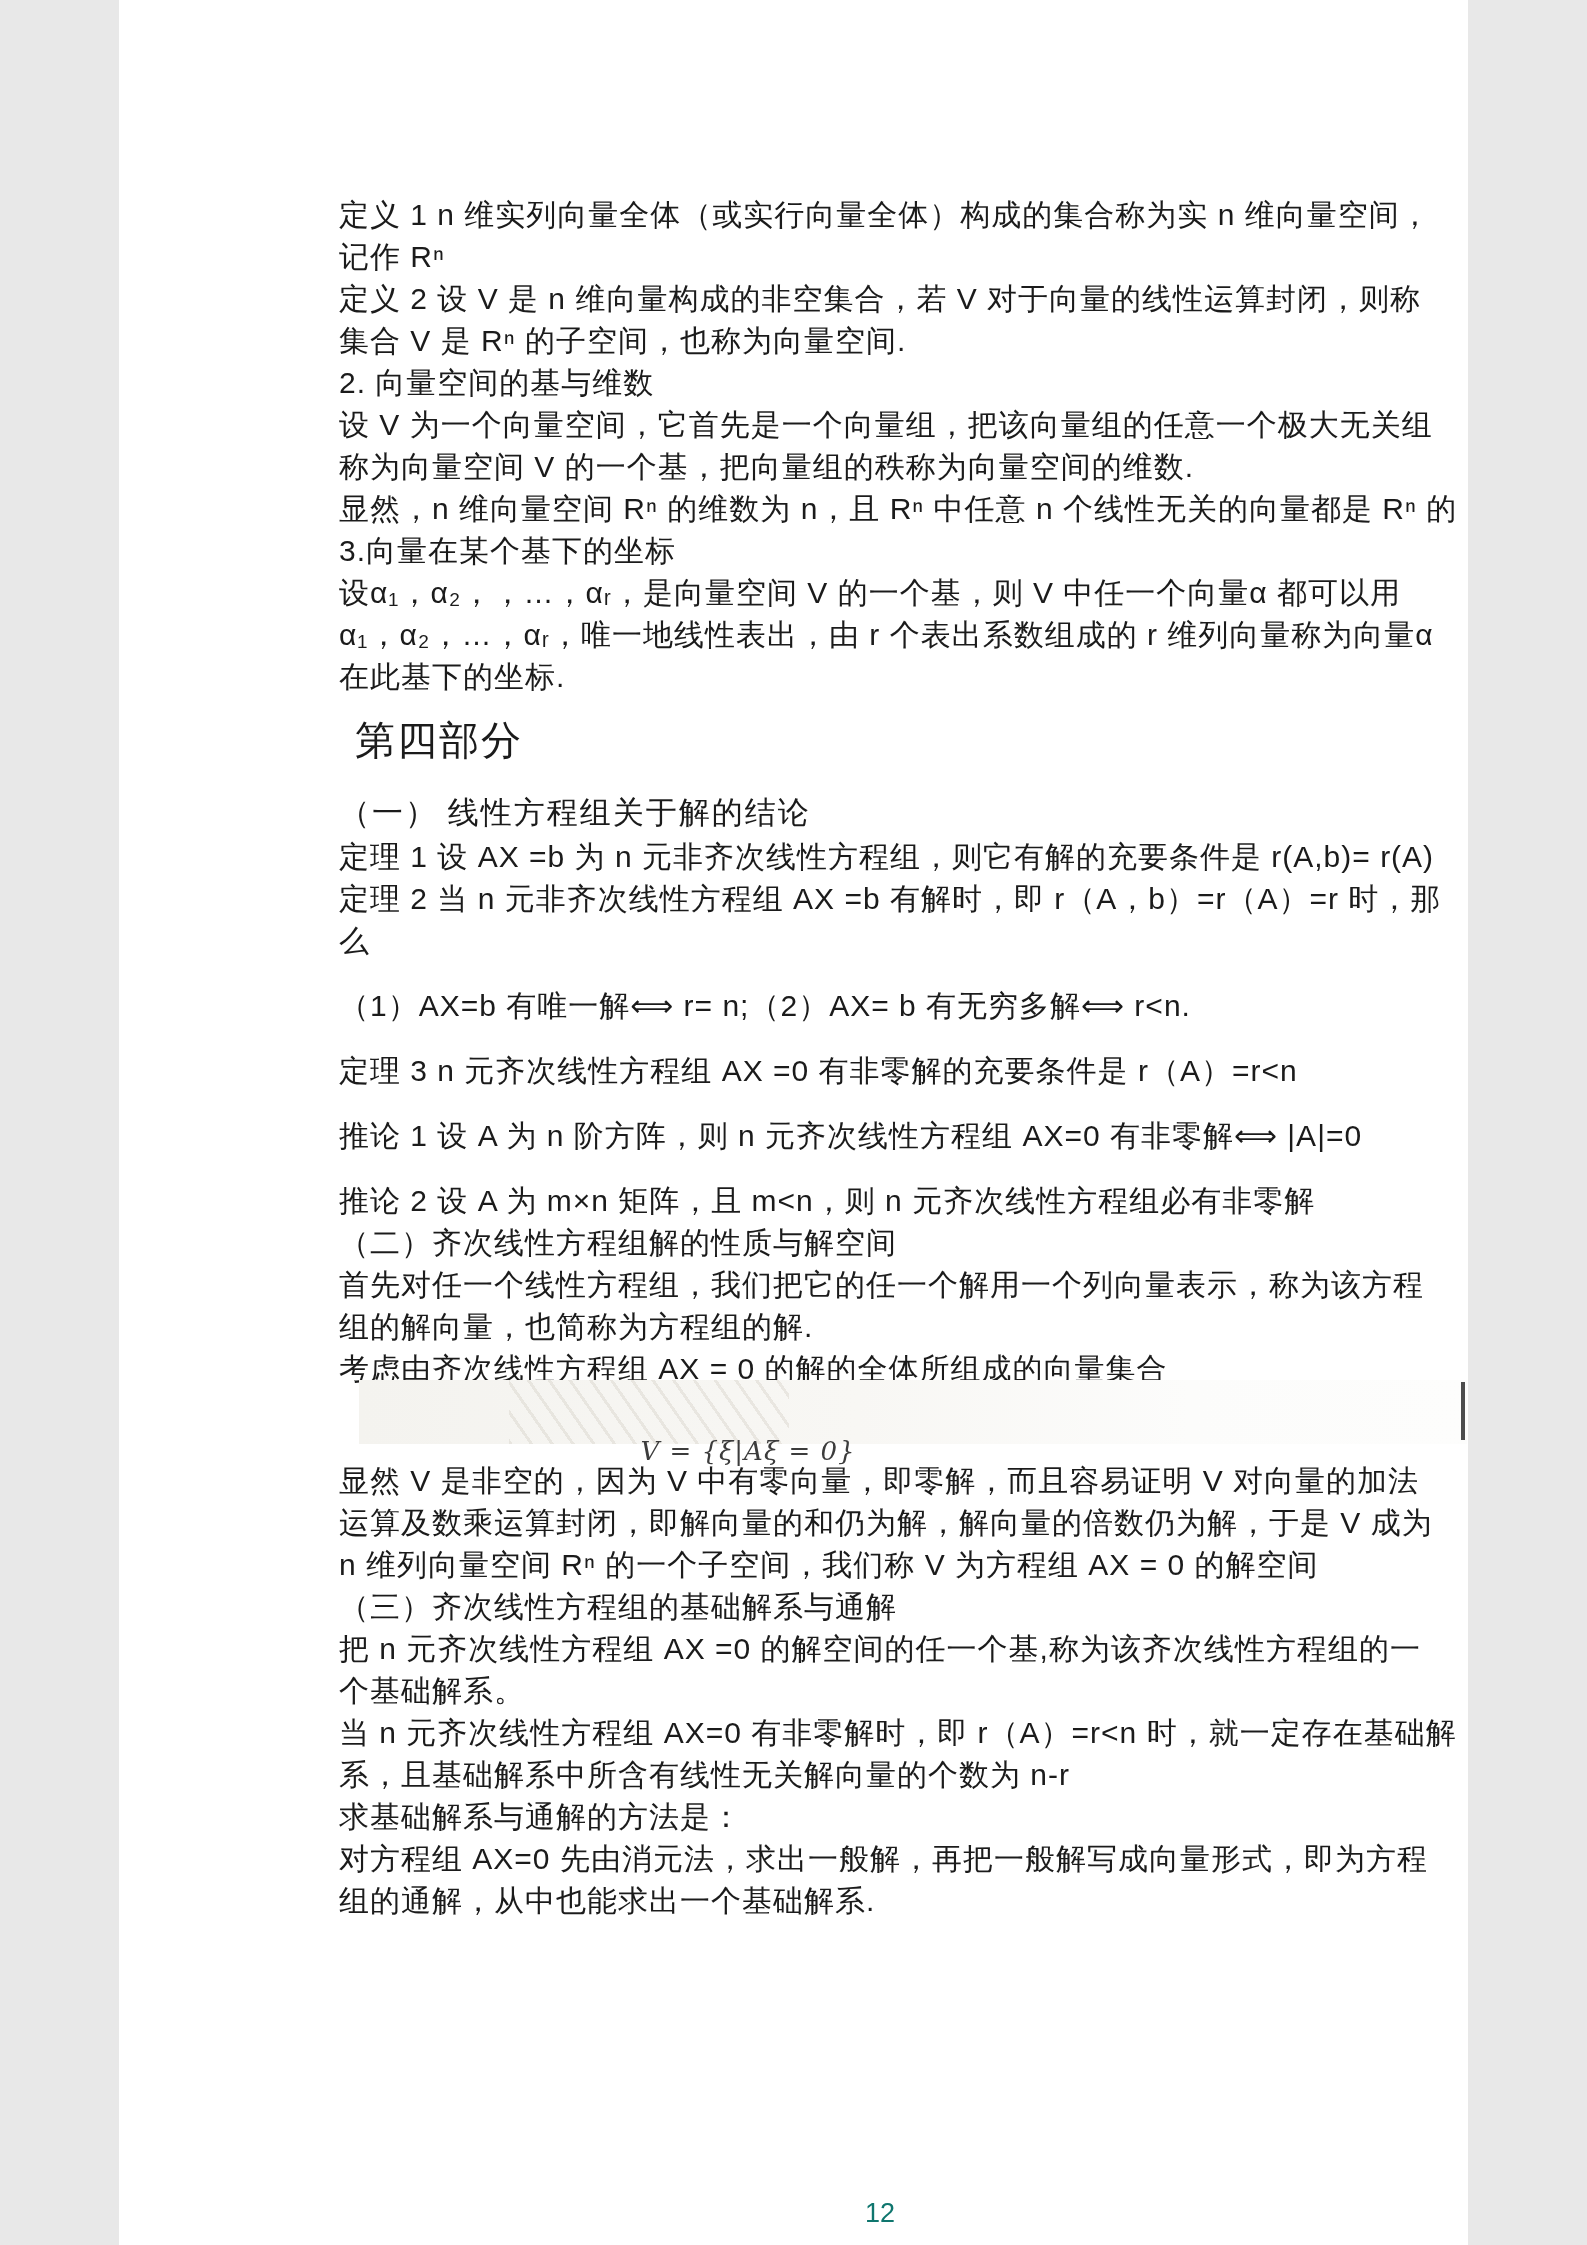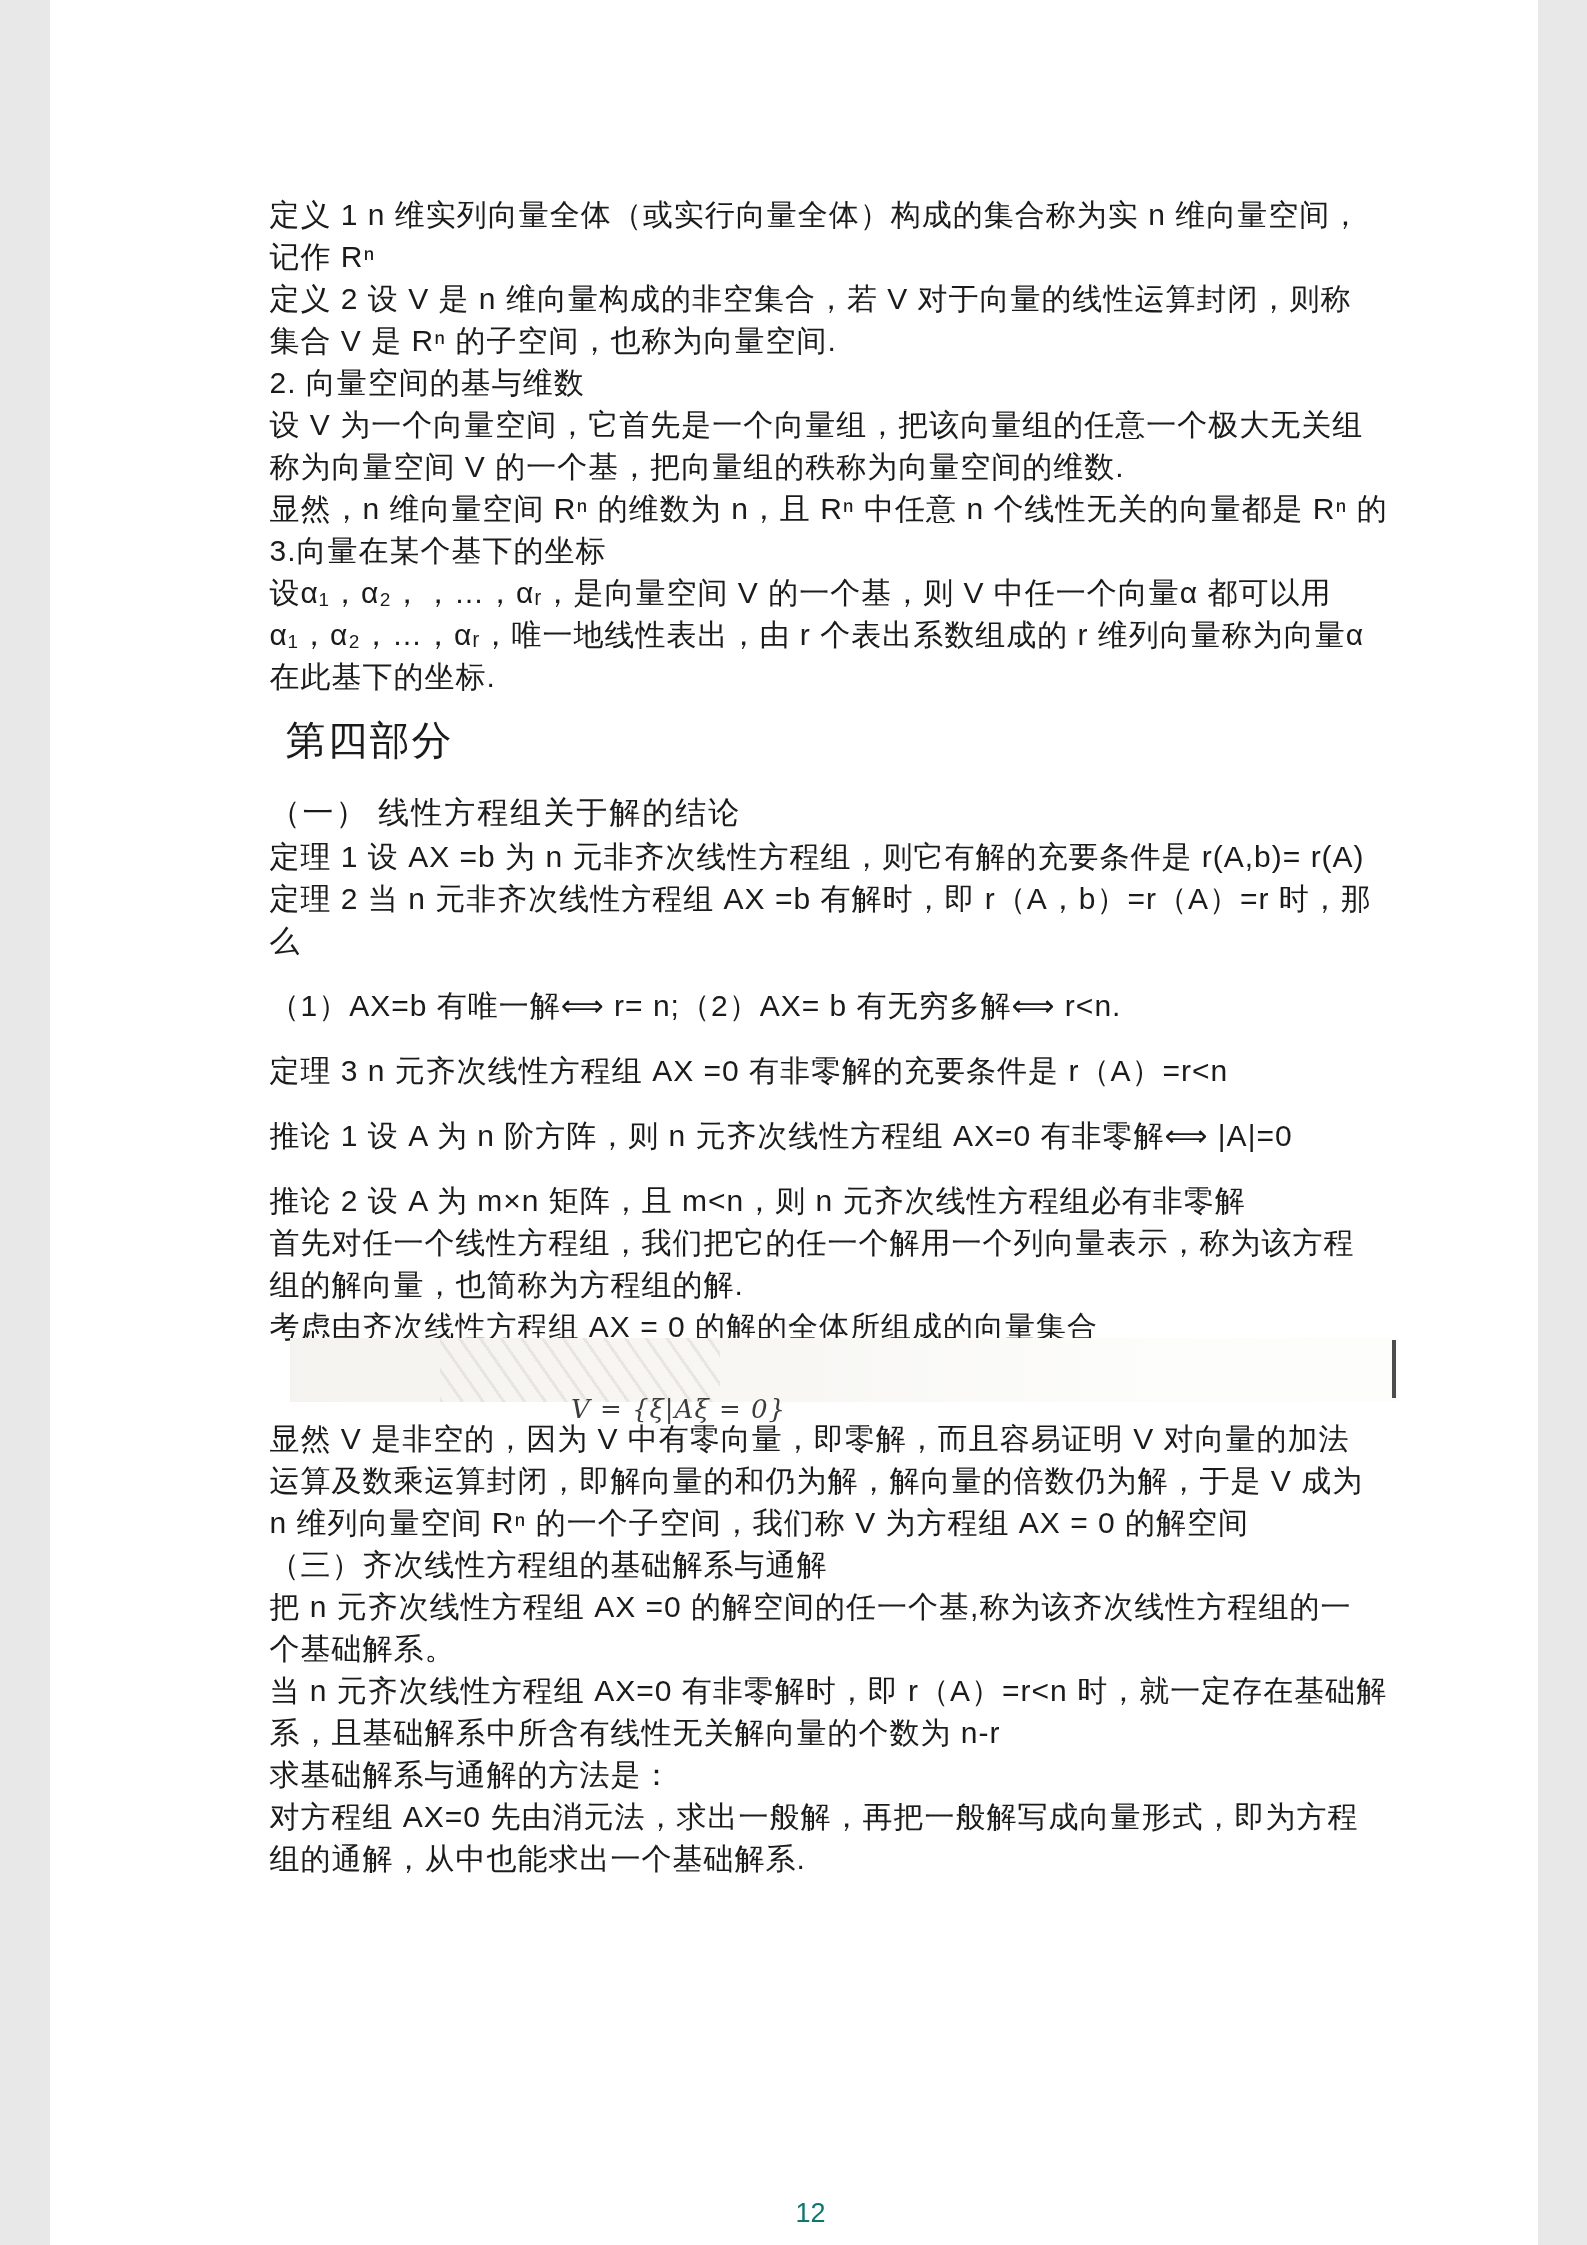--- a/index.html
+++ b/index.html
@@ -1,18 +1,18 @@
 <!DOCTYPE html>
 <html><head>
 <meta charset="utf-8">
 <style>
   html, body { margin: 0; padding: 0; background: #e8e8e8; }
   .page {
     position: relative;
-    width: 1488px;
+    width: 1349px;
     height: 2245px;
     background: #ffffff;
     font-family: "Liberation Sans", sans-serif;
     color: #1b1b1b;
     overflow: hidden;
     margin: 0 auto;
   }
   .content {
     position: absolute;
     left: 220px;
@@ -116,20 +116,21 @@
 
     <div class="line">定理 1 设 AX =b 为 n 元非齐次线性方程组，则它有解的充要条件是 r(A,b)= r(A)</div>
     <div class="line">定理 2 当 n 元非齐次线性方程组 AX =b 有解时，即 r（A，b）=r（A）=r 时，那</div>
     <div class="line">么</div>
 
     <div class="line gap-before">（1）AX=b 有唯一解⟺  r= n;（2）AX= b 有无穷多解⟺  r&lt;n.</div>
     <div class="line gap-before">定理 3 n 元齐次线性方程组 AX =0 有非零解的充要条件是 r（A）=r&lt;n</div>
     <div class="line gap-before">推论 1 设 A 为 n 阶方阵，则 n 元齐次线性方程组 AX=0 有非零解⟺  |A|=0</div>
     <div class="line gap-before">推论 2 设 A 为 m×n 矩阵，且 m&lt;n，则 n 元齐次线性方程组必有非零解</div>
 
+    <div class="line">（二）齐次线性方程组解的性质与解空间</div>
     <div class="line">首先对任一个线性方程组，我们把它的任一个解用一个列向量表示，称为该方程</div>
     <div class="line">组的解向量，也简称为方程组的解.</div>
     <div class="line">考虑由齐次线性方程组 AX = 0 的解的全体所组成的向量集合</div>
 
     <div class="formula-block">
       <div class="formula-watermark"></div>
       <div class="formula-text">V = {ξ|Aξ = 0}</div>
       <div class="scan-artifact"></div>
     </div>
 

